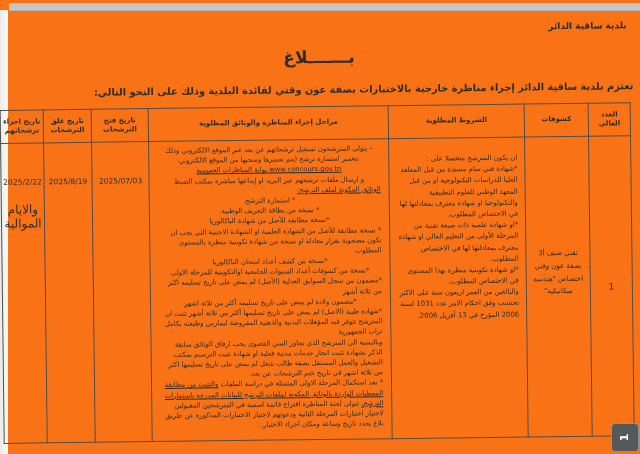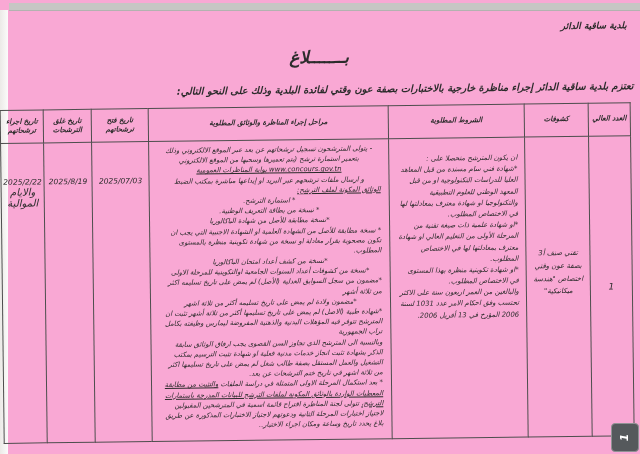--- a/index.html
+++ b/index.html
@@ -2,21 +2,21 @@
 <html lang="ar"><head>
 <meta charset="utf-8">
 <style>
   html,body { margin:0; padding:0; }
   body {
     width:640px; height:454px;
     background:#ffffff;
     font-family:"DejaVu Sans", sans-serif;
     overflow:hidden;
   }
-  .page { position:relative; width:640px; height:454px; background:#f9a8d4; overflow:hidden;font-style:italic; }
+  .page { position:relative; width:640px; height:454px; background:#f97316; overflow:hidden; }
 
   .top-strip {
     position:absolute; left:9px; top:3px; width:631px; height:7px;
     background:#c7c6c4; border-bottom:1px solid #b3b2b0;
   }
   .left-edge {
     position:absolute; left:0; top:10px; bottom:0; width:8px;
     background:linear-gradient(to right,#eceae7,#fbfbfa);
   }
 
@@ -48,21 +48,21 @@
   td.cell-plan  { text-align:center; vertical-align:middle; font-size:7px;
                   line-height:1.8; padding:0 5px 28px; }
   td.cell-conds { vertical-align:top; padding:15px 7px 0; font-size:6.9px;
                   line-height:1.62; text-align:right; }
   td.cell-conds p { margin:0; }
   td.cell-stages { vertical-align:top; padding:4px 8px 0; font-size:6.8px;
                    line-height:1.5; text-align:right; }
   td.cell-stages p { margin:0; }
   td.date-cell { vertical-align:top; padding-top:34px; text-align:center; font-size:7.5px; }
   .date-num { direction:ltr; unicode-bidi:embed; }
-  .date-note { font-size:10px; margin-top:0; }
+  .date-note { font-size:12px; margin-top:16px; }
 
   .center { text-align:center; }
   .u { text-decoration:underline; text-underline-offset:1px; }
 
   .page-badge {
     position:absolute; right:1px; bottom:2px; width:26px; height:27px;
     background:#55595c; border:1px solid #909294; border-radius:4px;
     display:flex; align-items:center; justify-content:center; cursor:pointer;
   }
   .page-badge span {
@@ -93,21 +93,21 @@
           <col style="width:57px">
           <col style="width:48px">
           <col style="width:43px">
       </colgroup>
       <thead>
         <tr>
           <th>العدد العالي</th>
           <th>كشوفات</th>
           <th>الشروط المطلوبة</th>
           <th>مراحل إجراء المناظرة والوثائق المطلوبة</th>
-          <th>تاريخ فتح ترشحاتهم</th>
+          <th>تاريخ فتح الترشحات</th>
           <th>تاريخ غلق الترشحات</th>
           <th>تاريخ اجراء ترشحاتهم</th>
         </tr>
       </thead>
       <tbody>
         <tr>
           <td class="cell-count">1</td>
           <td class="cell-plan">تقني صنف أ3 بصفة عون وقتي اختصاص "هندسة ميكانيكية"</td>
           <td class="cell-conds">
             <p>ان يكون المترشح متحصلا على :</p>

